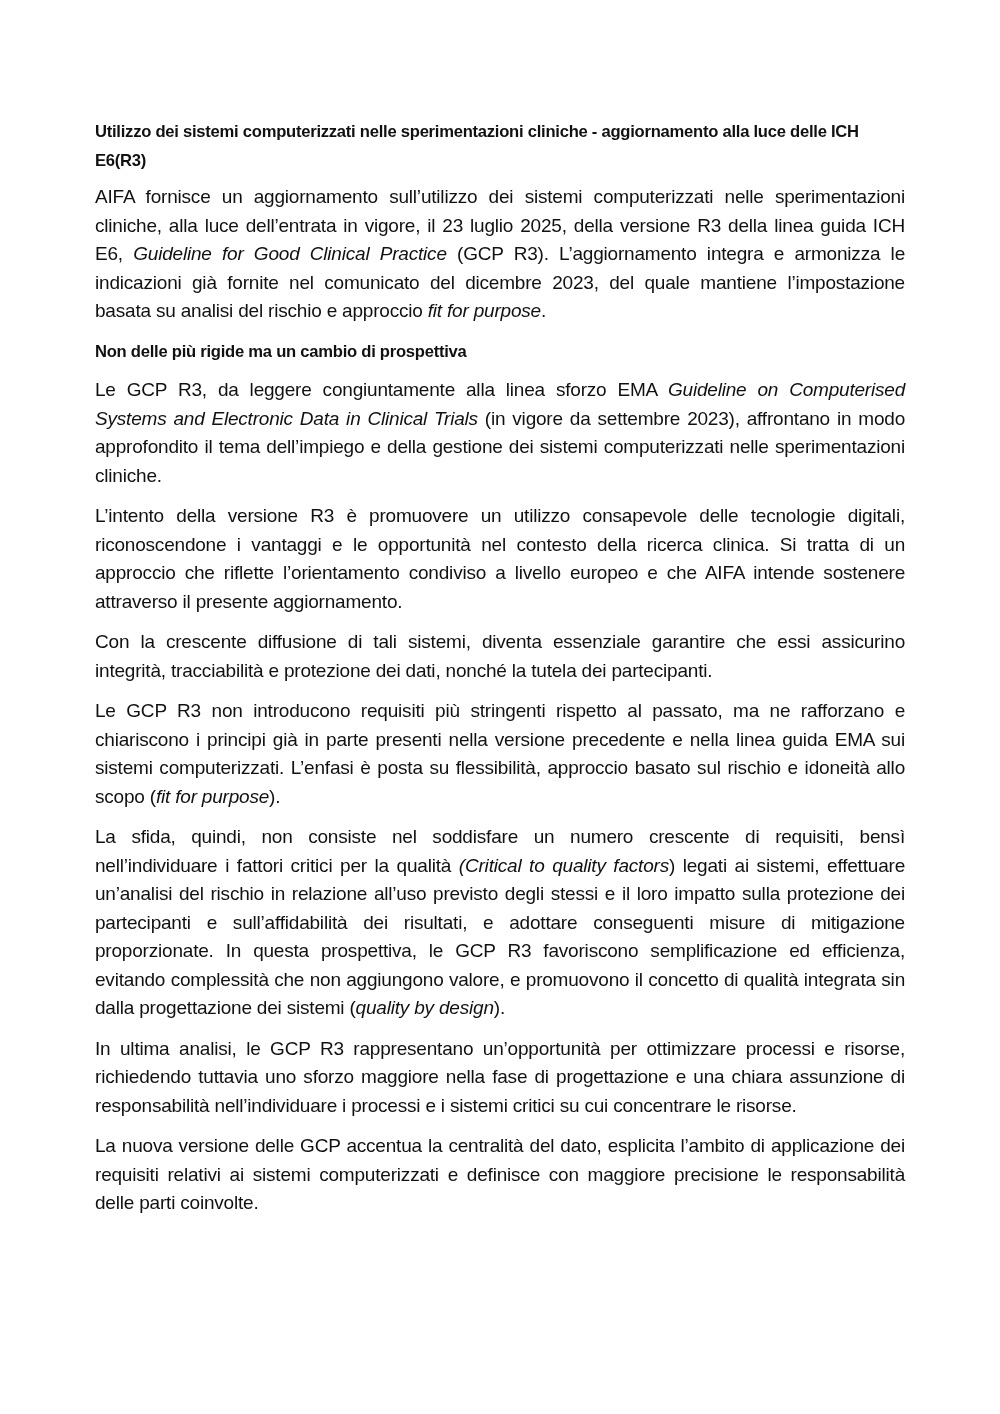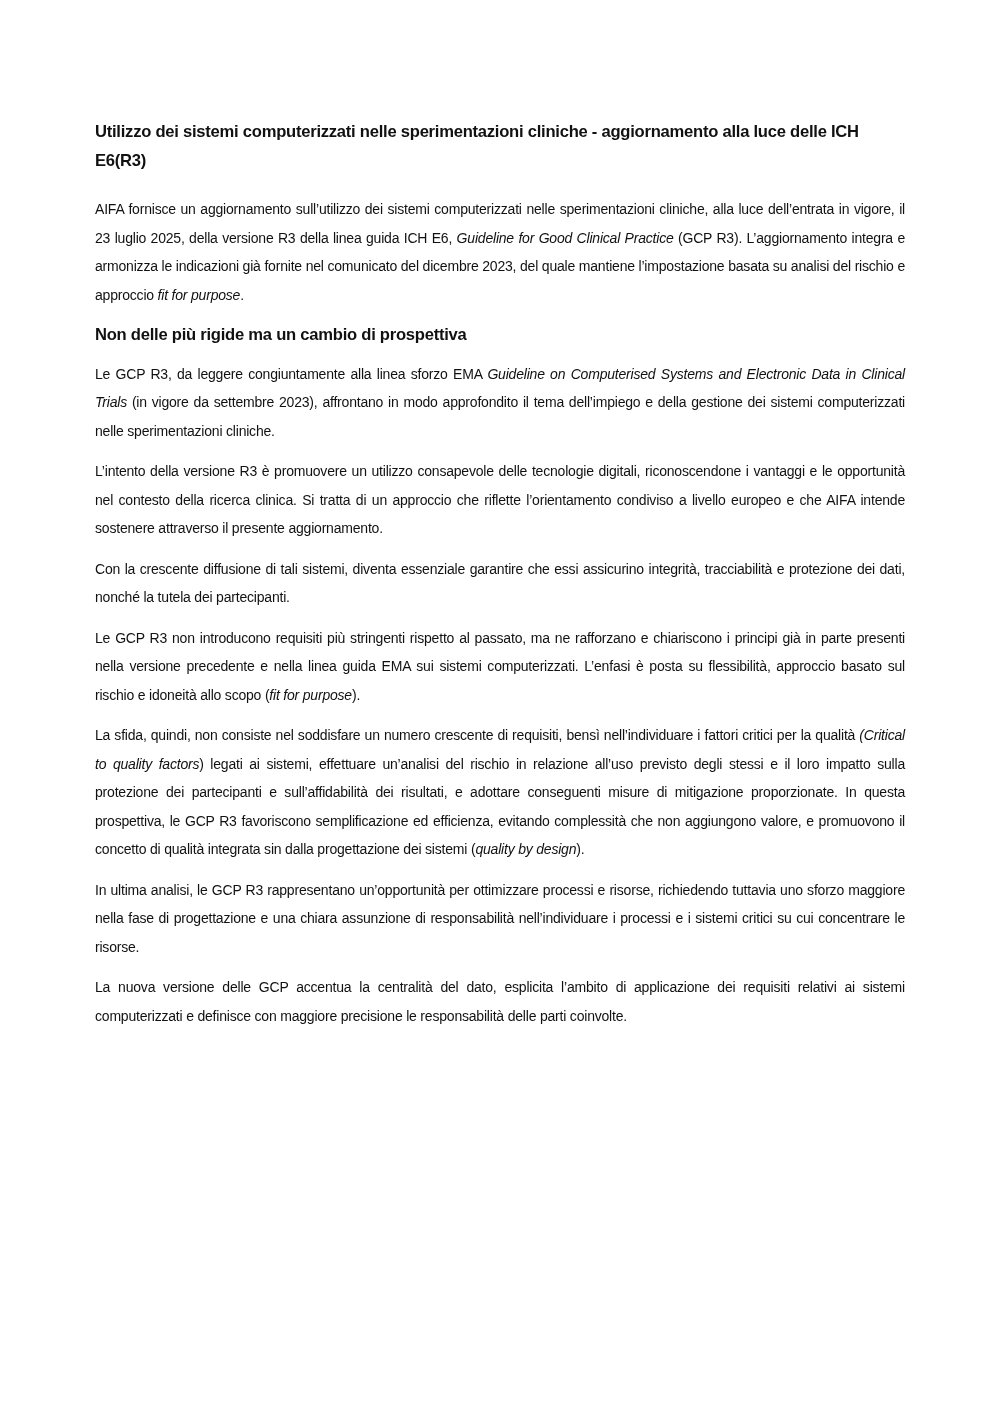--- a/index.html
+++ b/index.html
@@ -22,24 +22,24 @@
       width: 810px;
     }
     .heading {
       font-weight: bold;
       font-size: 16.6px;
       line-height: 28.5px;
       margin: 0 0 10px 0;
       letter-spacing: -0.25px;
     }
     .title {
-      margin-bottom: 20px;
+      margin-bottom: 8px;
     }
     .para {
-      font-size: 14px;
+      font-size: 19px;
       line-height: 28.5px;
       text-align: justify;
       margin: 0 0 12px 0;
       letter-spacing: -0.2px;
     }
     .para em {
       font-style: italic;
     }
   </style>
 </head>

